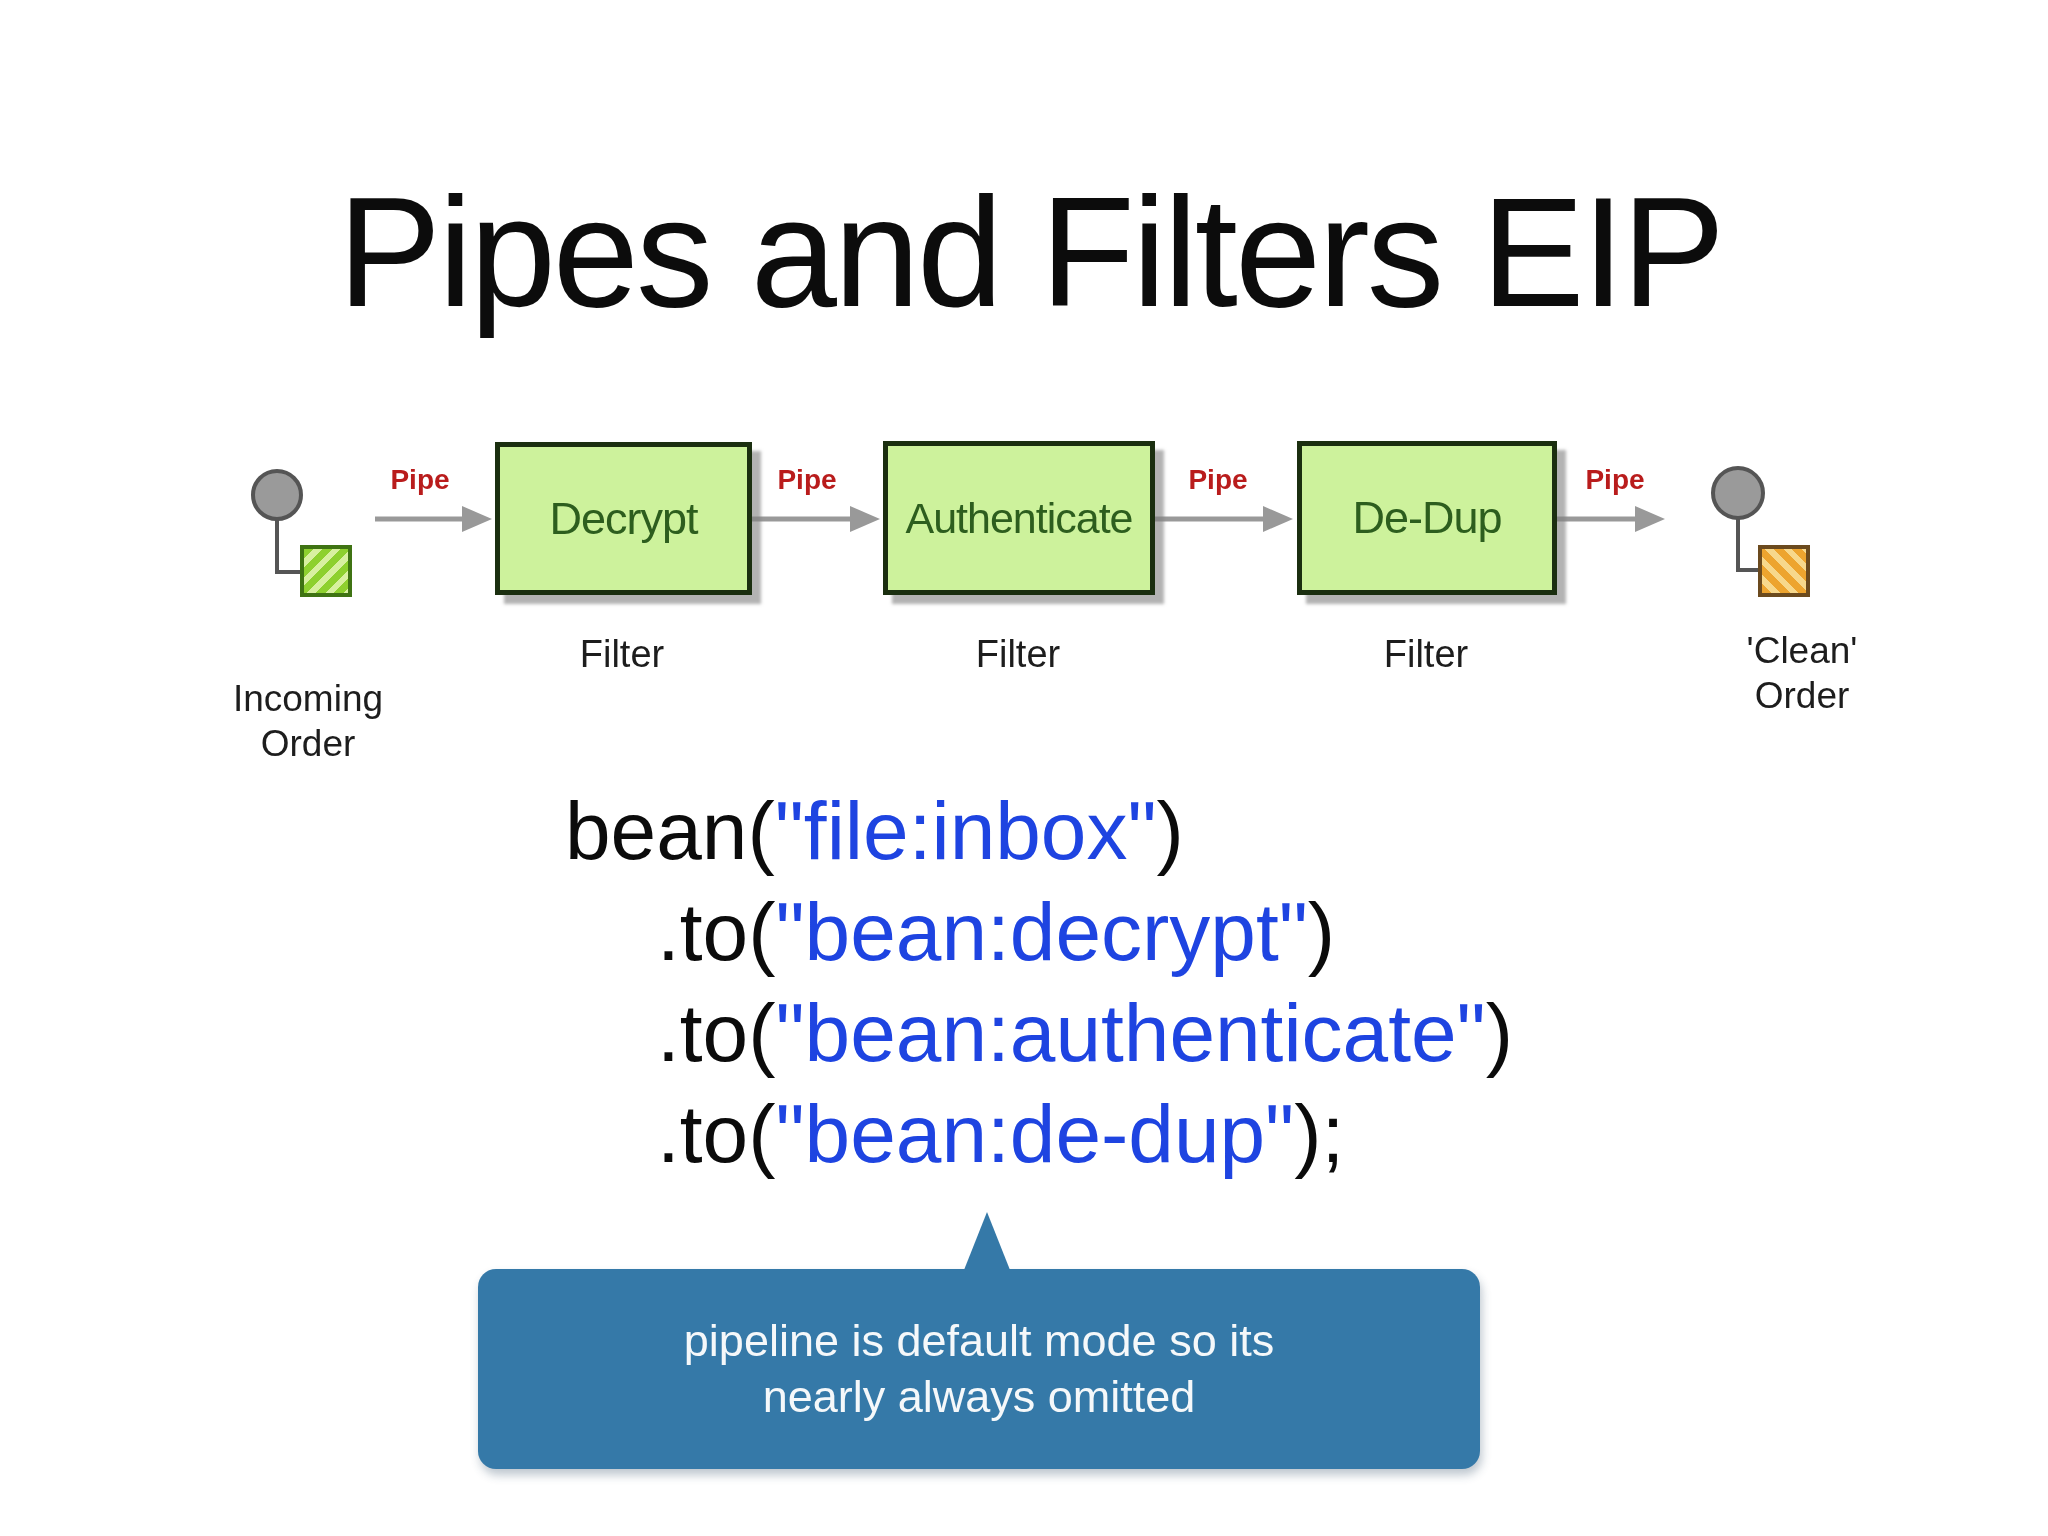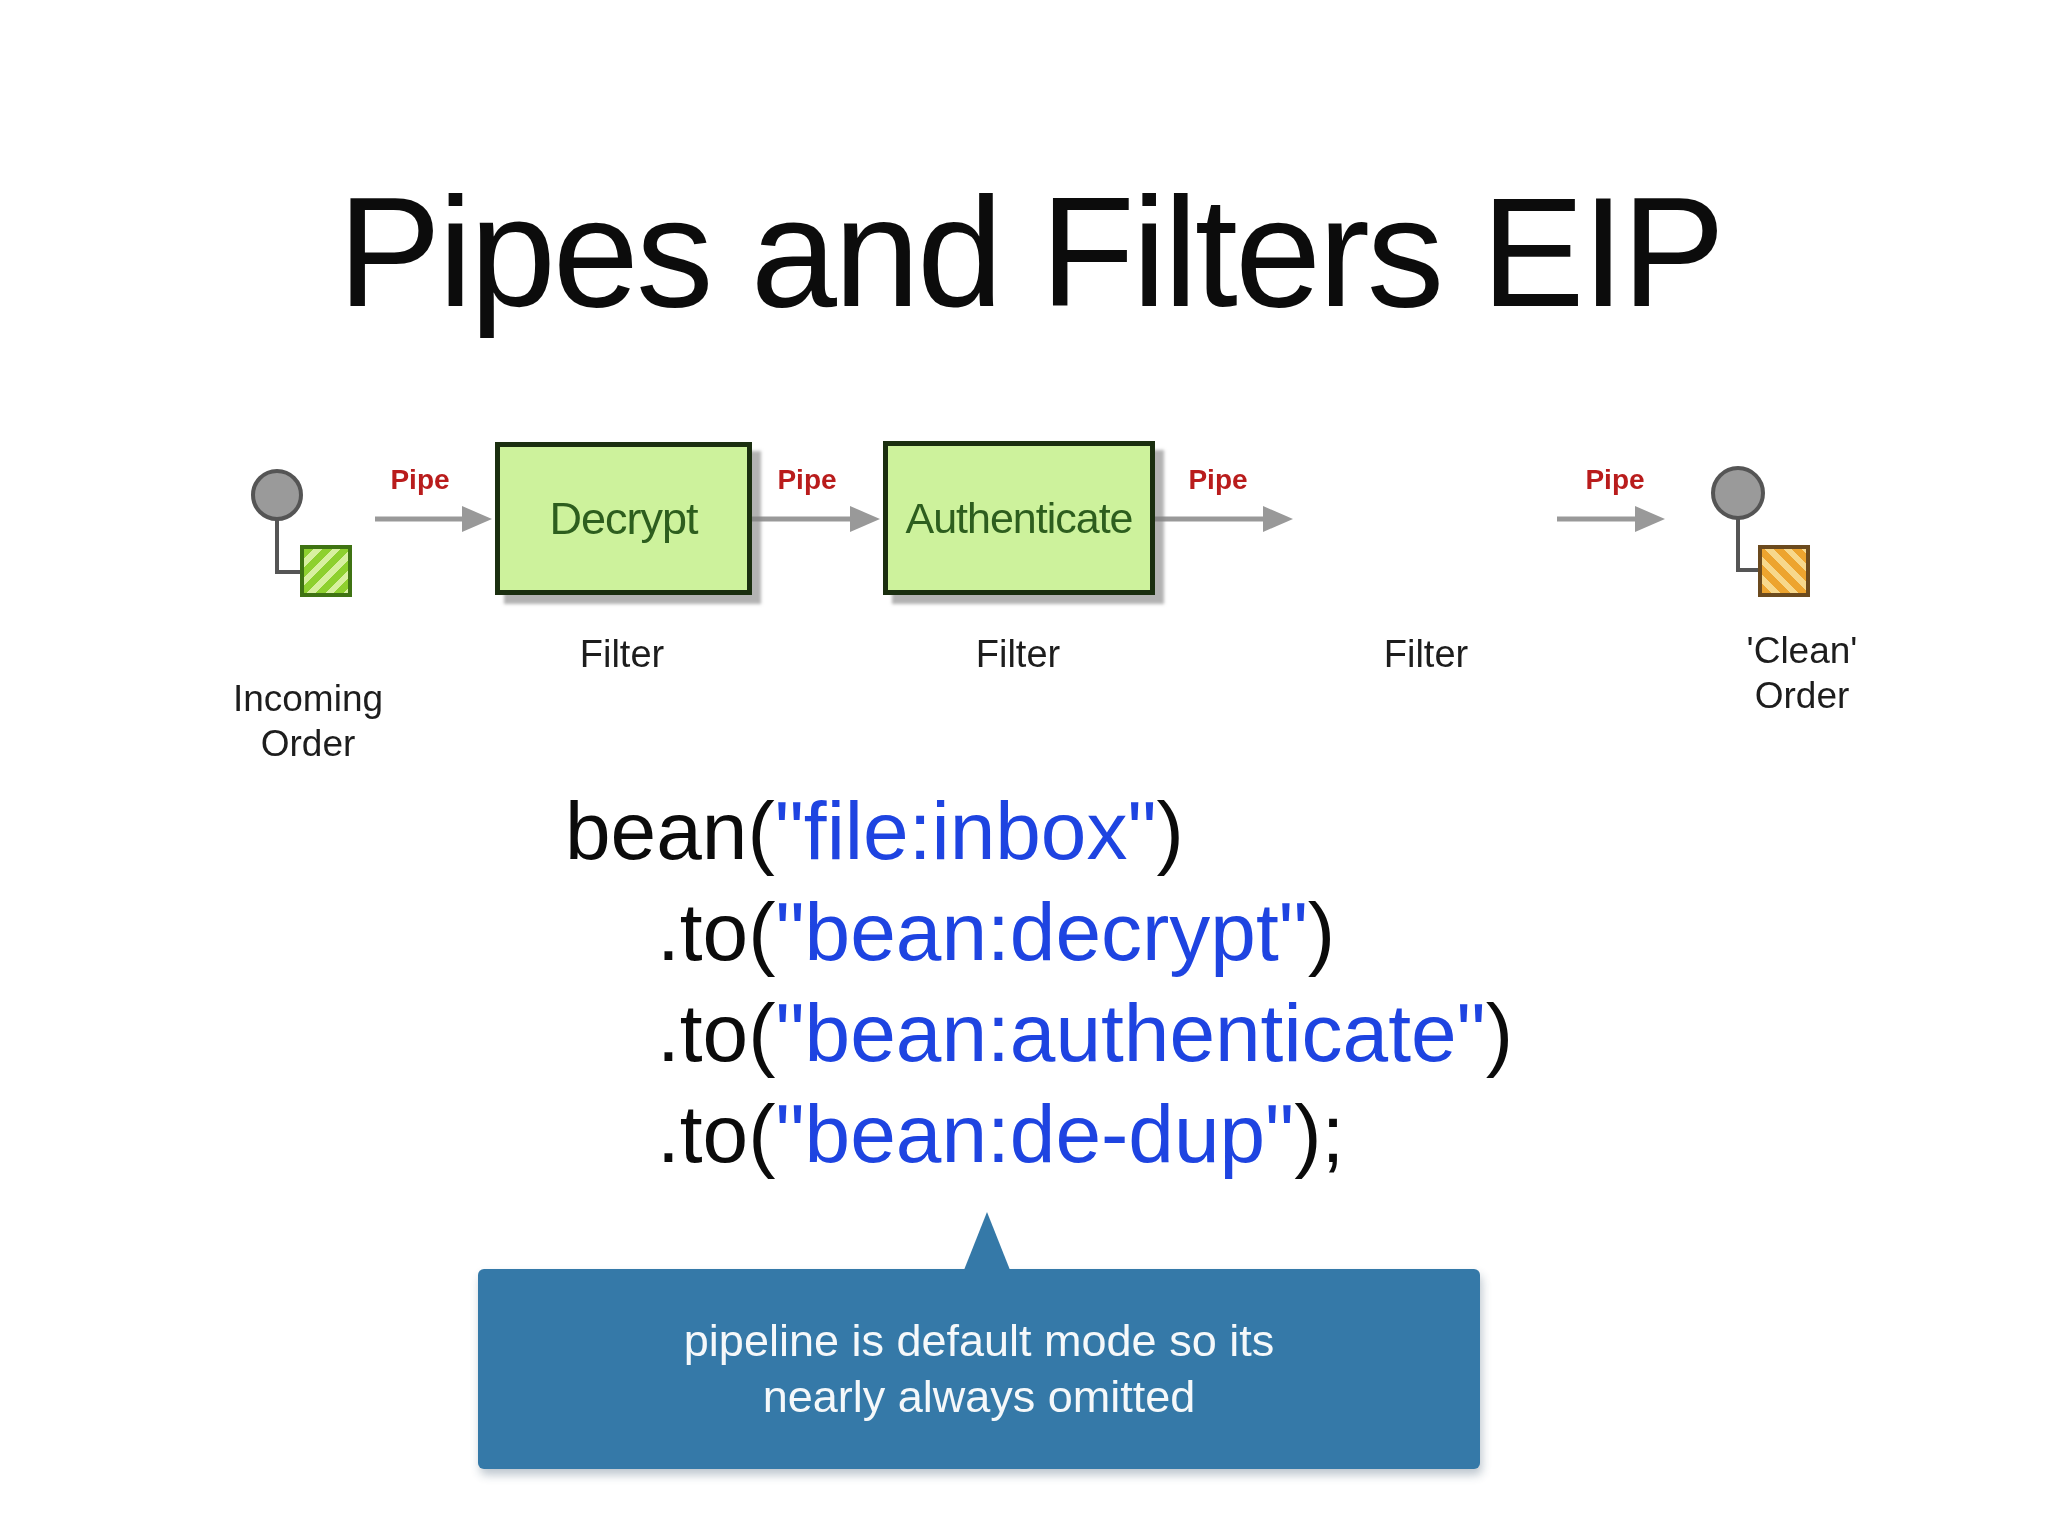--- a/index.html
+++ b/index.html
@@ -63,21 +63,21 @@
     position:absolute; left:565px; top:780px;
     font-size:82px; line-height:101px; color:var(--code_plain,#0b0b0b);
     white-space:nowrap;
   }
   .code-line.indent { padding-left:92px; }
   .code-str { color:var(--code_string,#1e44e1); }
 
   
   .callout {
     position:absolute; left:478px; top:1269px; width:1002px; height:200px;
-    box-sizing:border-box; background:var(--callout_bg,#3579a8); border-radius:6px;
+    box-sizing:border-box; background:var(--callout_bg,#3579a8); border-radius:18px;
     display:flex; flex-direction:column; align-items:center; justify-content:center;
     color:var(--callout_text,#f5f8fa); font-size:45px; line-height:56px;
     box-shadow:2px 6px 10px rgba(40,70,95,.3);
   }
   .callout-pointer {
     position:absolute; top:-57px; left:486px; width:0; height:0;
     border-left:23px solid transparent; border-right:23px solid transparent;
     border-bottom:58px solid var(--callout_bg,#3579a8);
   }
 </style>
@@ -108,20 +108,23 @@
 
   <div class="hatch hatch-source"></div>
   <div class="hatch hatch-sink"></div>
 
   <div class="filter-box box-authenticate">
     <span>Authenticate</span>
   </div>
   <div class="filter-box box-decrypt">
     <span>Decrypt</span>
   </div>
+  <div class="filter-box box-dedup">
+    <span>De-Dup</span>
+  </div>
 
   <div class="pipe-label" style="left:420px;">Pipe</div>
   <div class="pipe-label" style="left:807px;">Pipe</div>
   <div class="pipe-label" style="left:1218px;">Pipe</div>
   <div class="pipe-label" style="left:1615px;">Pipe</div>
 
   <div class="filter-label" style="left:622px;">Filter</div>
   <div class="filter-label" style="left:1018px;">Filter</div>
   <div class="filter-label" style="left:1426px;">Filter</div>
 

